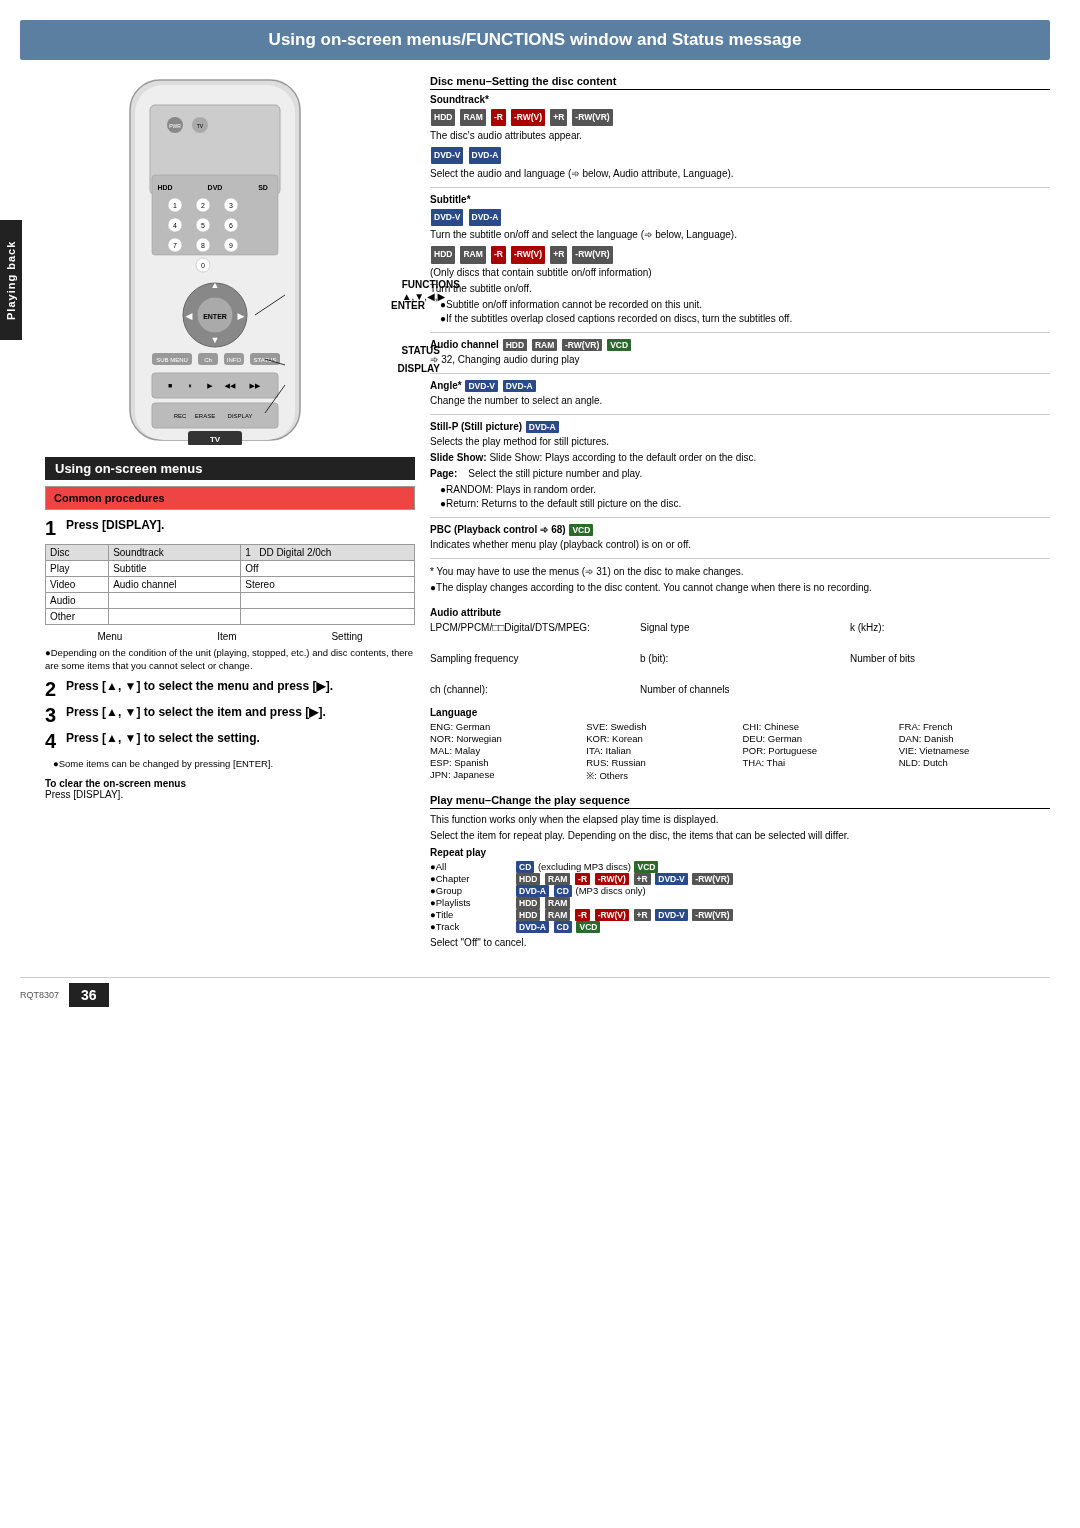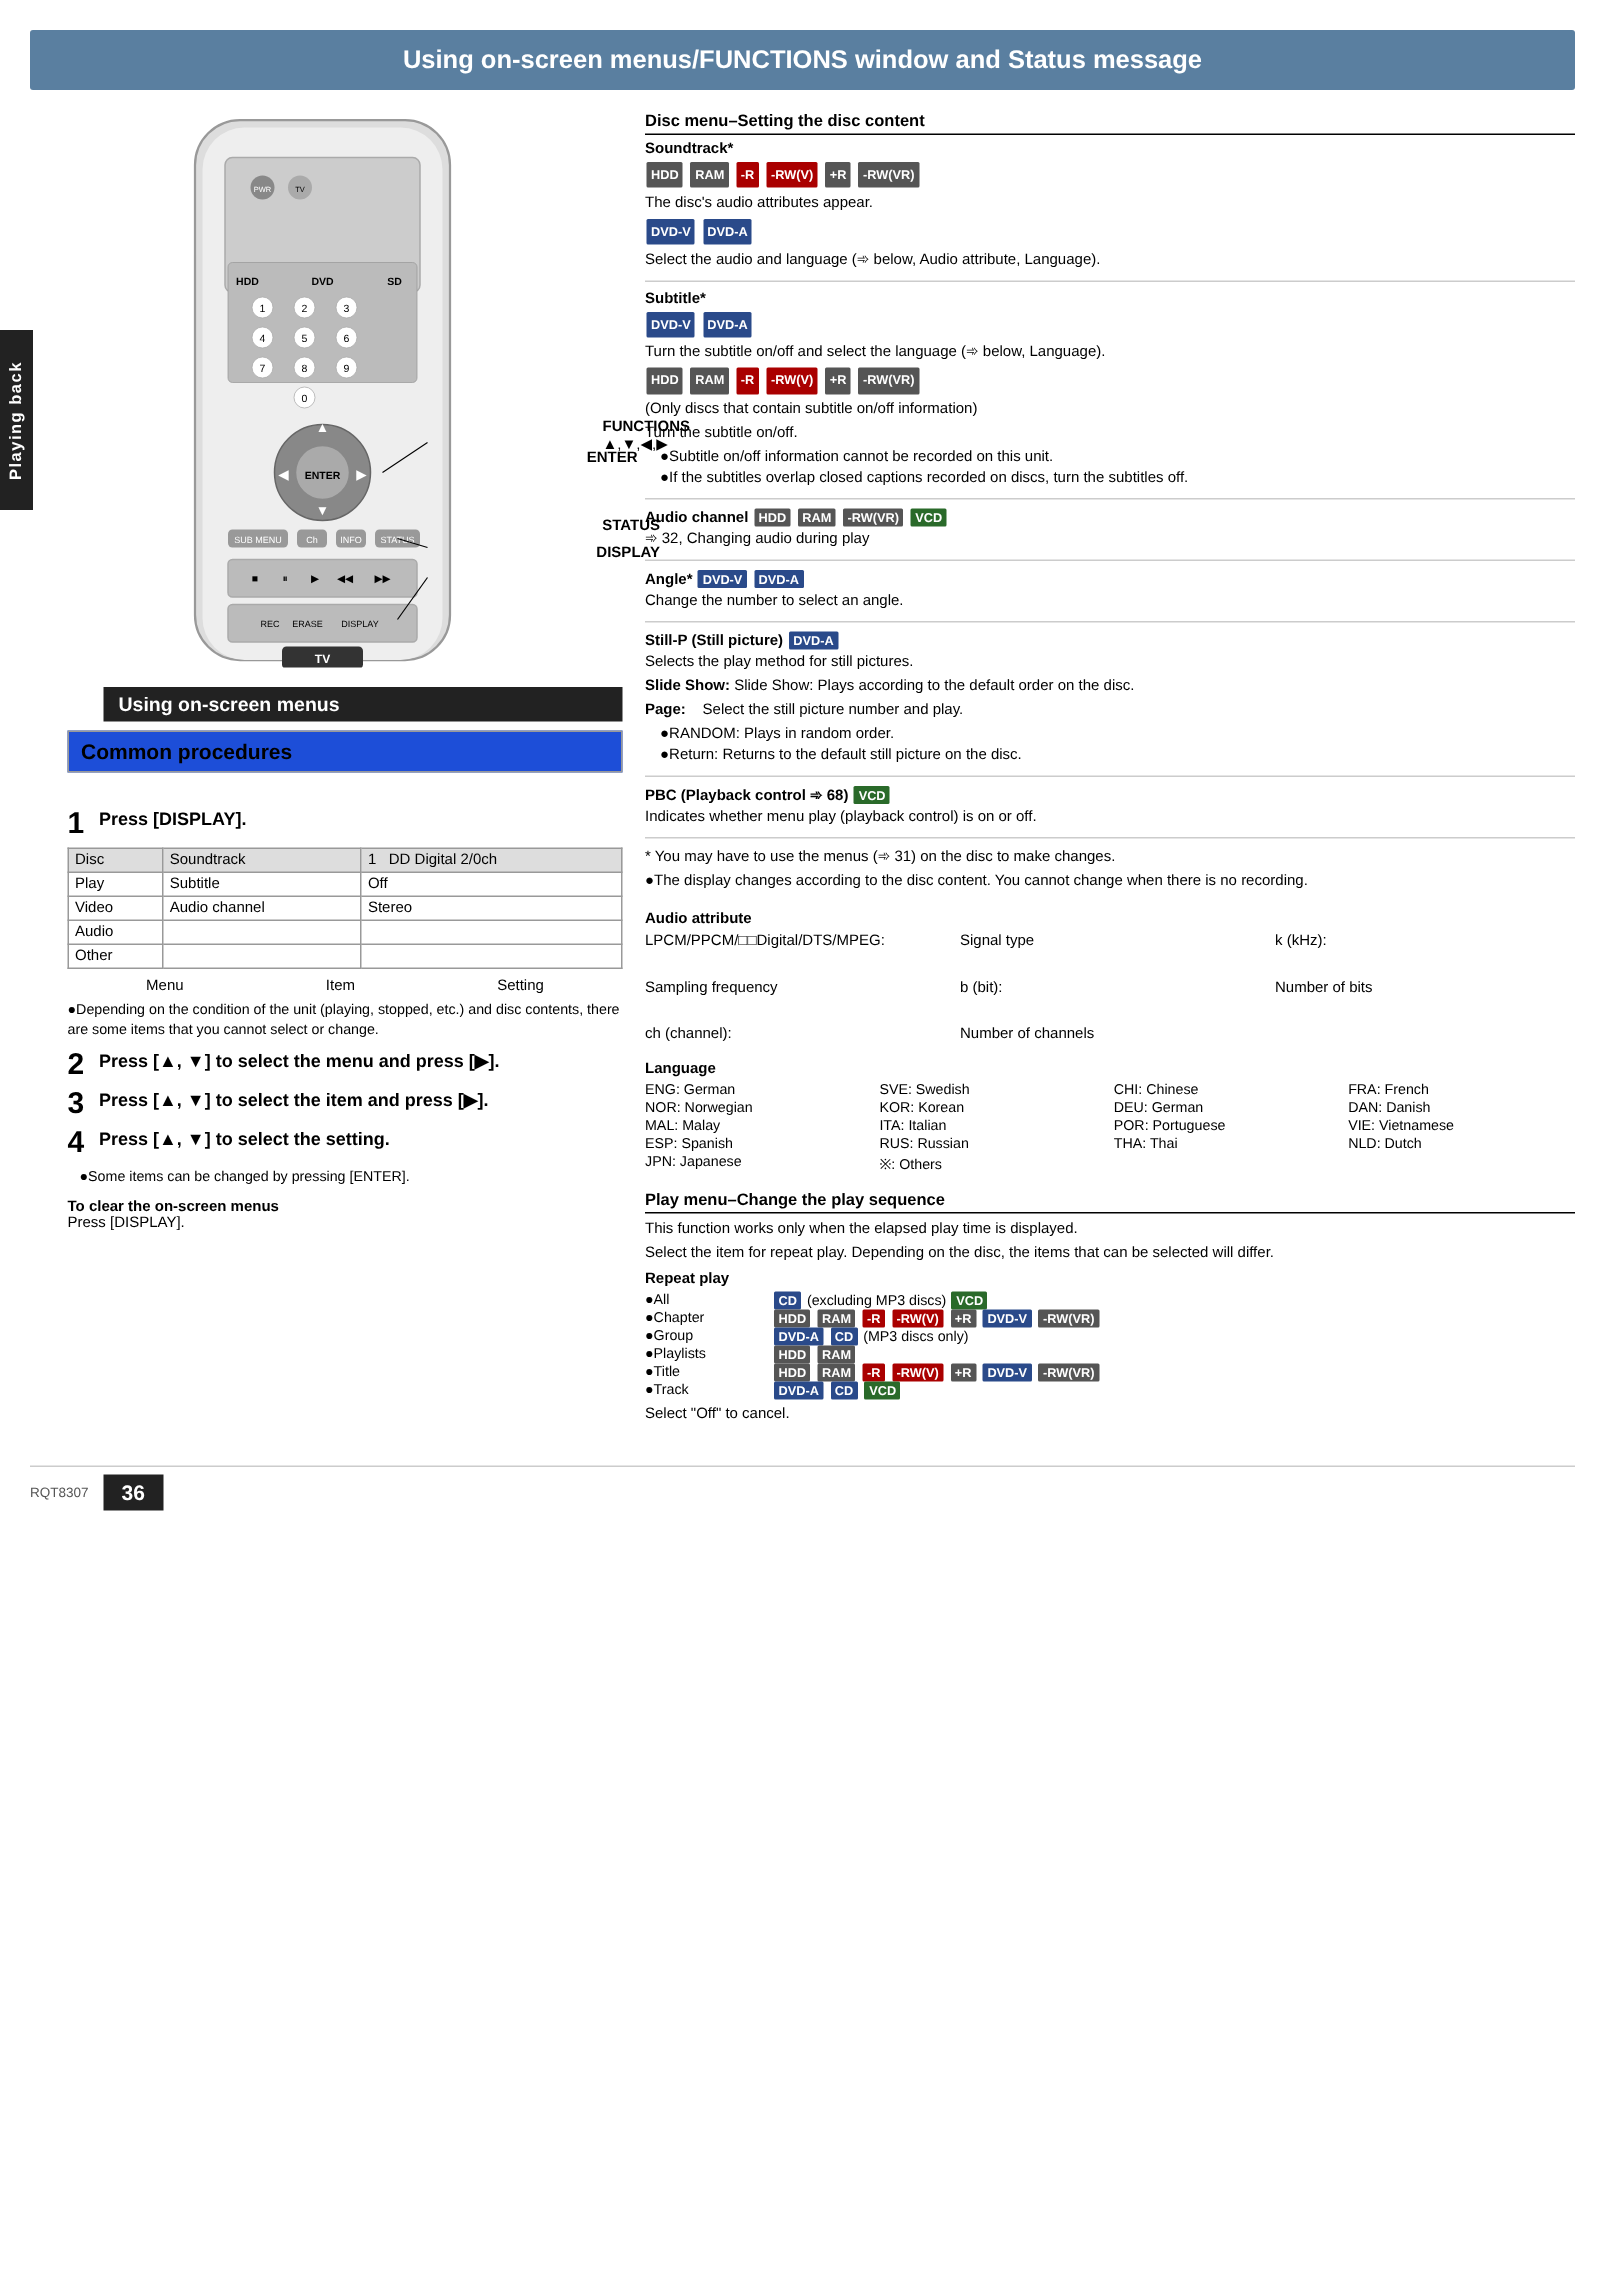--- a/index.html
+++ b/index.html
@@ -65,29 +65,28 @@
       position: relative;
     }
     
     .section-heading {
       background: #222;
       color: #fff;
       font-size: 13px;
       font-weight: bold;
       padding: 4px 10px;
       margin-bottom: 6px;
-      margin-left: 24px;
     }
     .common-procedures-box {
       border: 1px solid #999;
       padding: 5px 8px;
-      margin-bottom: 24px;
-      font-weight: bold;
-      font-size: 14px;
-      background: #1d4ed8;
+      margin-bottom: 8px;
+      font-weight: bold;
+      font-size: 11px;
+      background: #ef4444;
     }
     .step {
       margin-bottom: 6px;
       display: flex;
       gap: 5px;
       align-items: flex-start;
     }
     .step-num {
       font-size: 20px;
       font-weight: bold;

